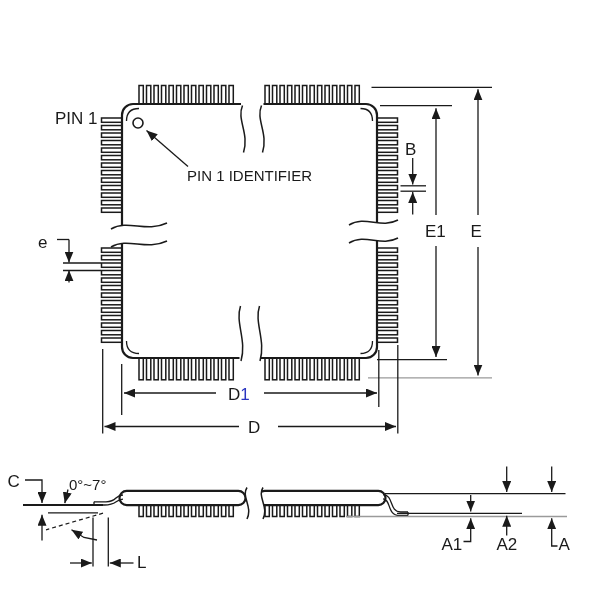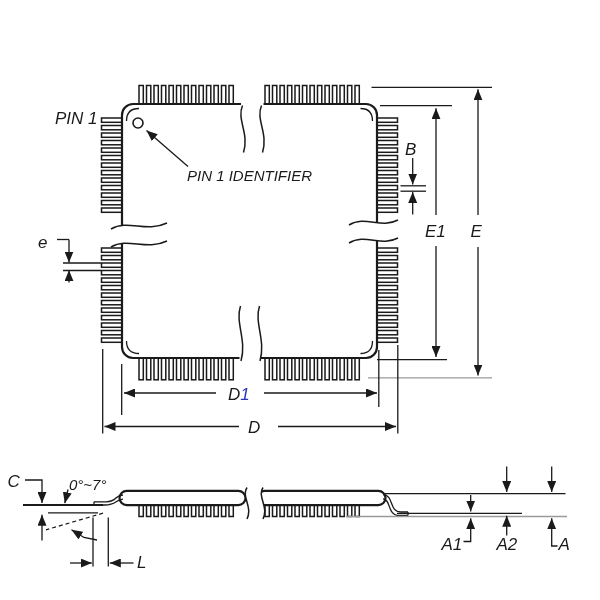--- a/index.html
+++ b/index.html
@@ -1,17 +1,17 @@
 <!DOCTYPE html>
 <html style="--ink: #1a1a1a; --light: #9a9a9a; --d1num: #2a35c0; --paper: #ffffff;"><head>
 <meta charset="utf-8">
 <style>
   html,body{margin:0;padding:0;background:#fff;}
   .canvas{position:relative;width:600px;height:600px;background:var(--paper,#fff);overflow:hidden;
-          font-family:"Liberation Sans", sans-serif;font-style:italic;}
+          font-family:"Liberation Sans", sans-serif;}
   svg{position:absolute;left:0;top:0;color:var(--ink,#1a1a1a);}
   svg text{fill:var(--ink,#1a1a1a);font-family:"Liberation Sans", sans-serif;}
   .ln{stroke:currentColor;fill:none;stroke-width:1.3;}
   .thk{stroke-width:2.2;}
   .body{fill:var(--paper,#fff);stroke:currentColor;stroke-width:2.2;}
   .band{fill:var(--paper,#fff);stroke:none;}
   .wavy{stroke:currentColor;fill:none;stroke-width:1.5;}
   .light{stroke:var(--light,#9a9a9a);}
   .dash{stroke-dasharray:4 3;stroke-width:1.2;}
   .lead{fill:var(--paper,#fff);stroke:currentColor;stroke-width:1.5;}

